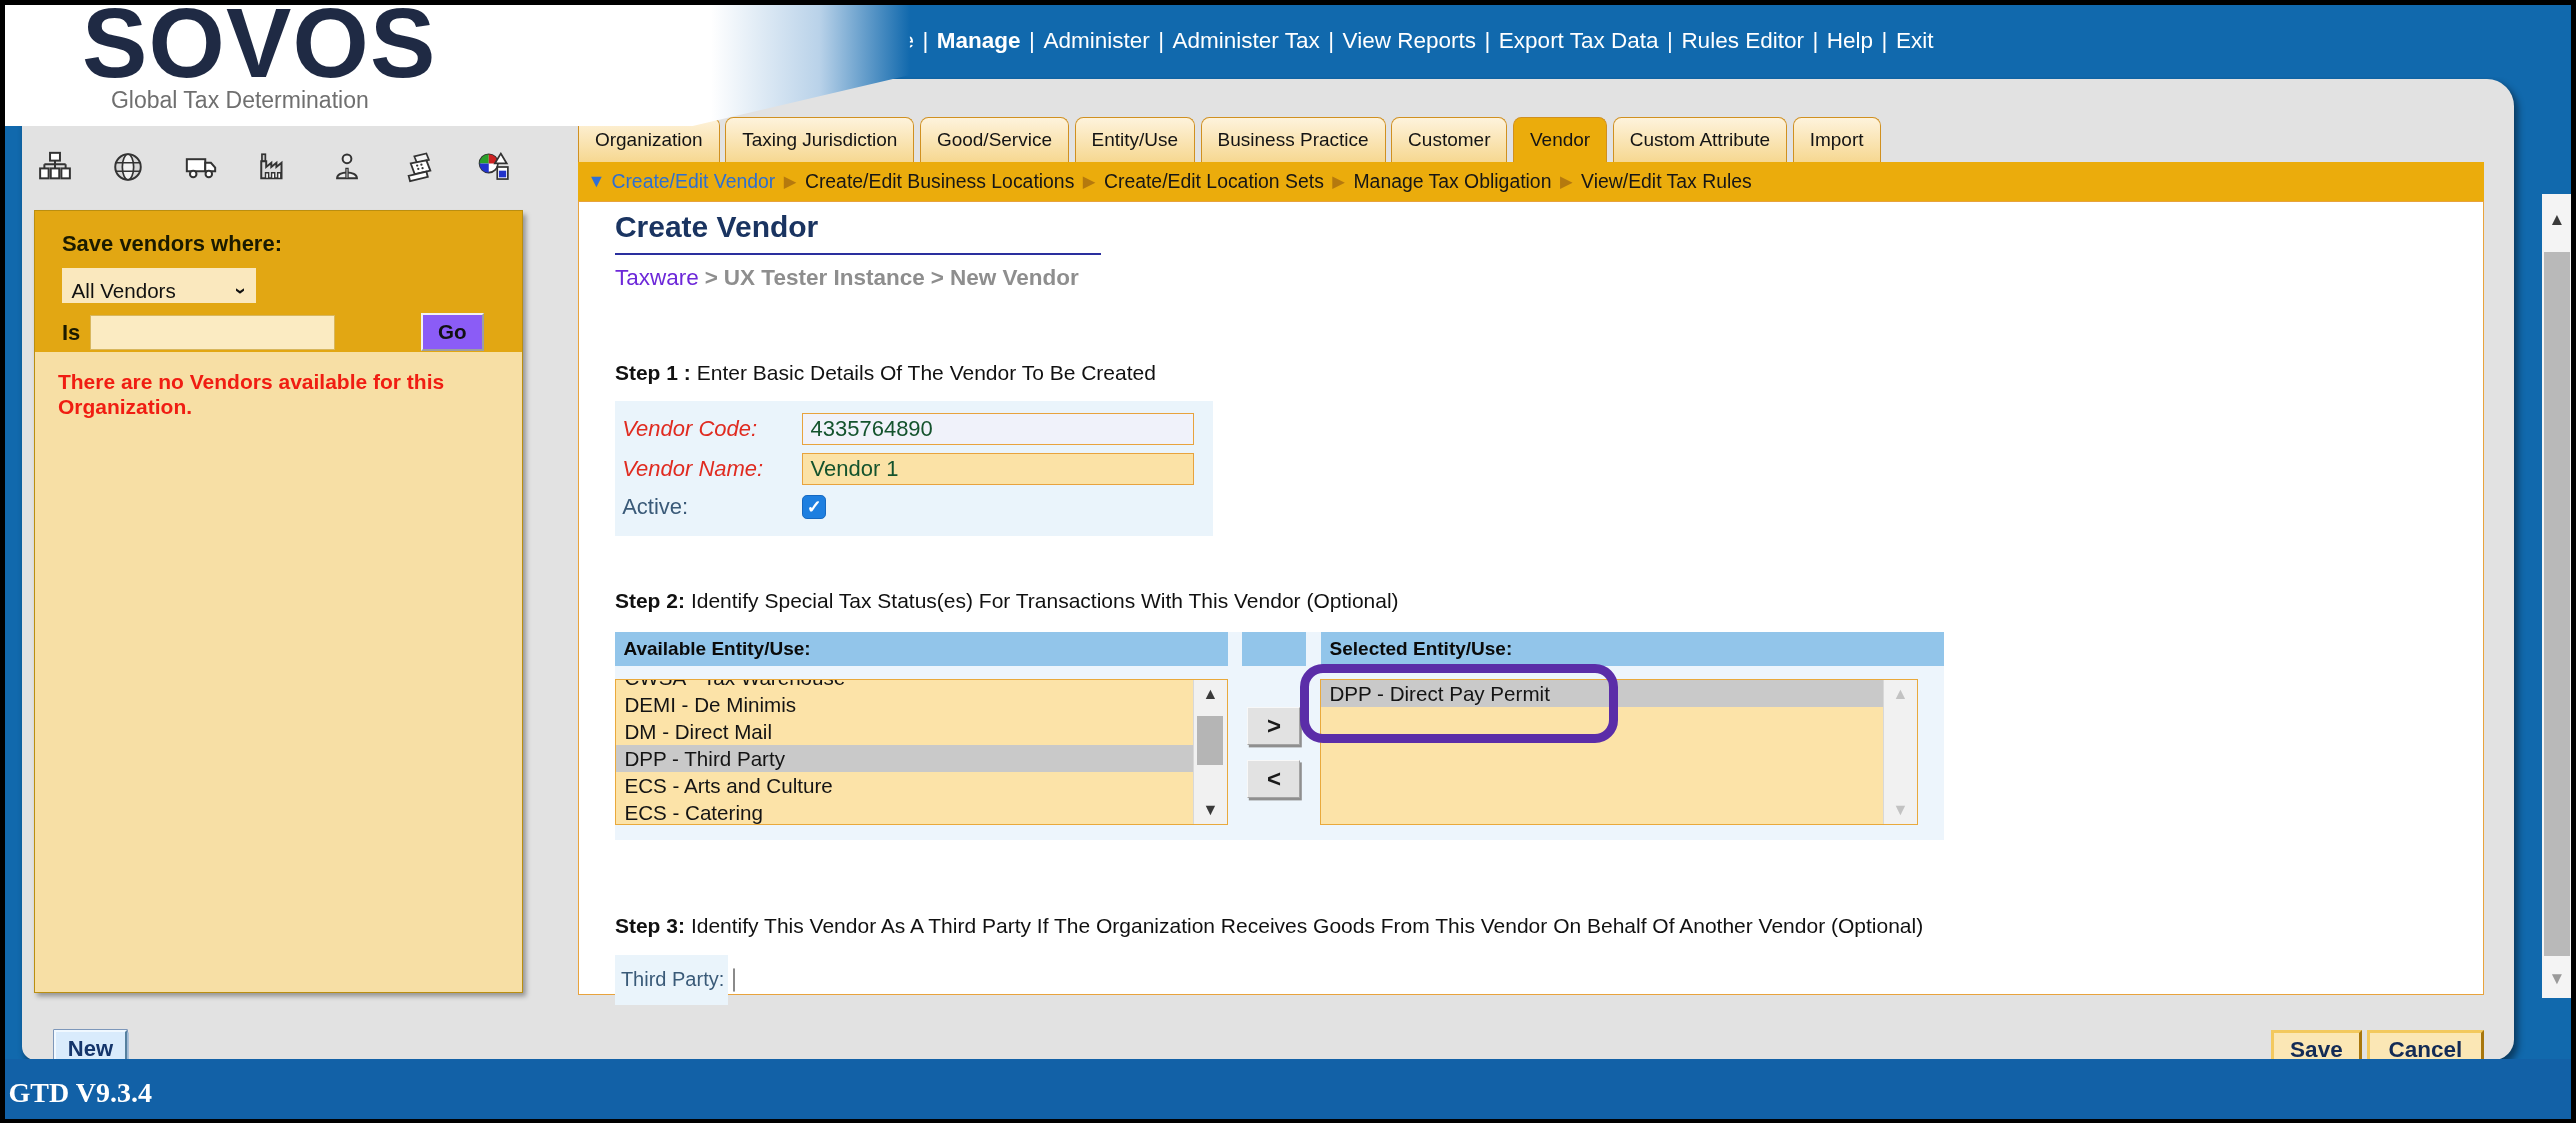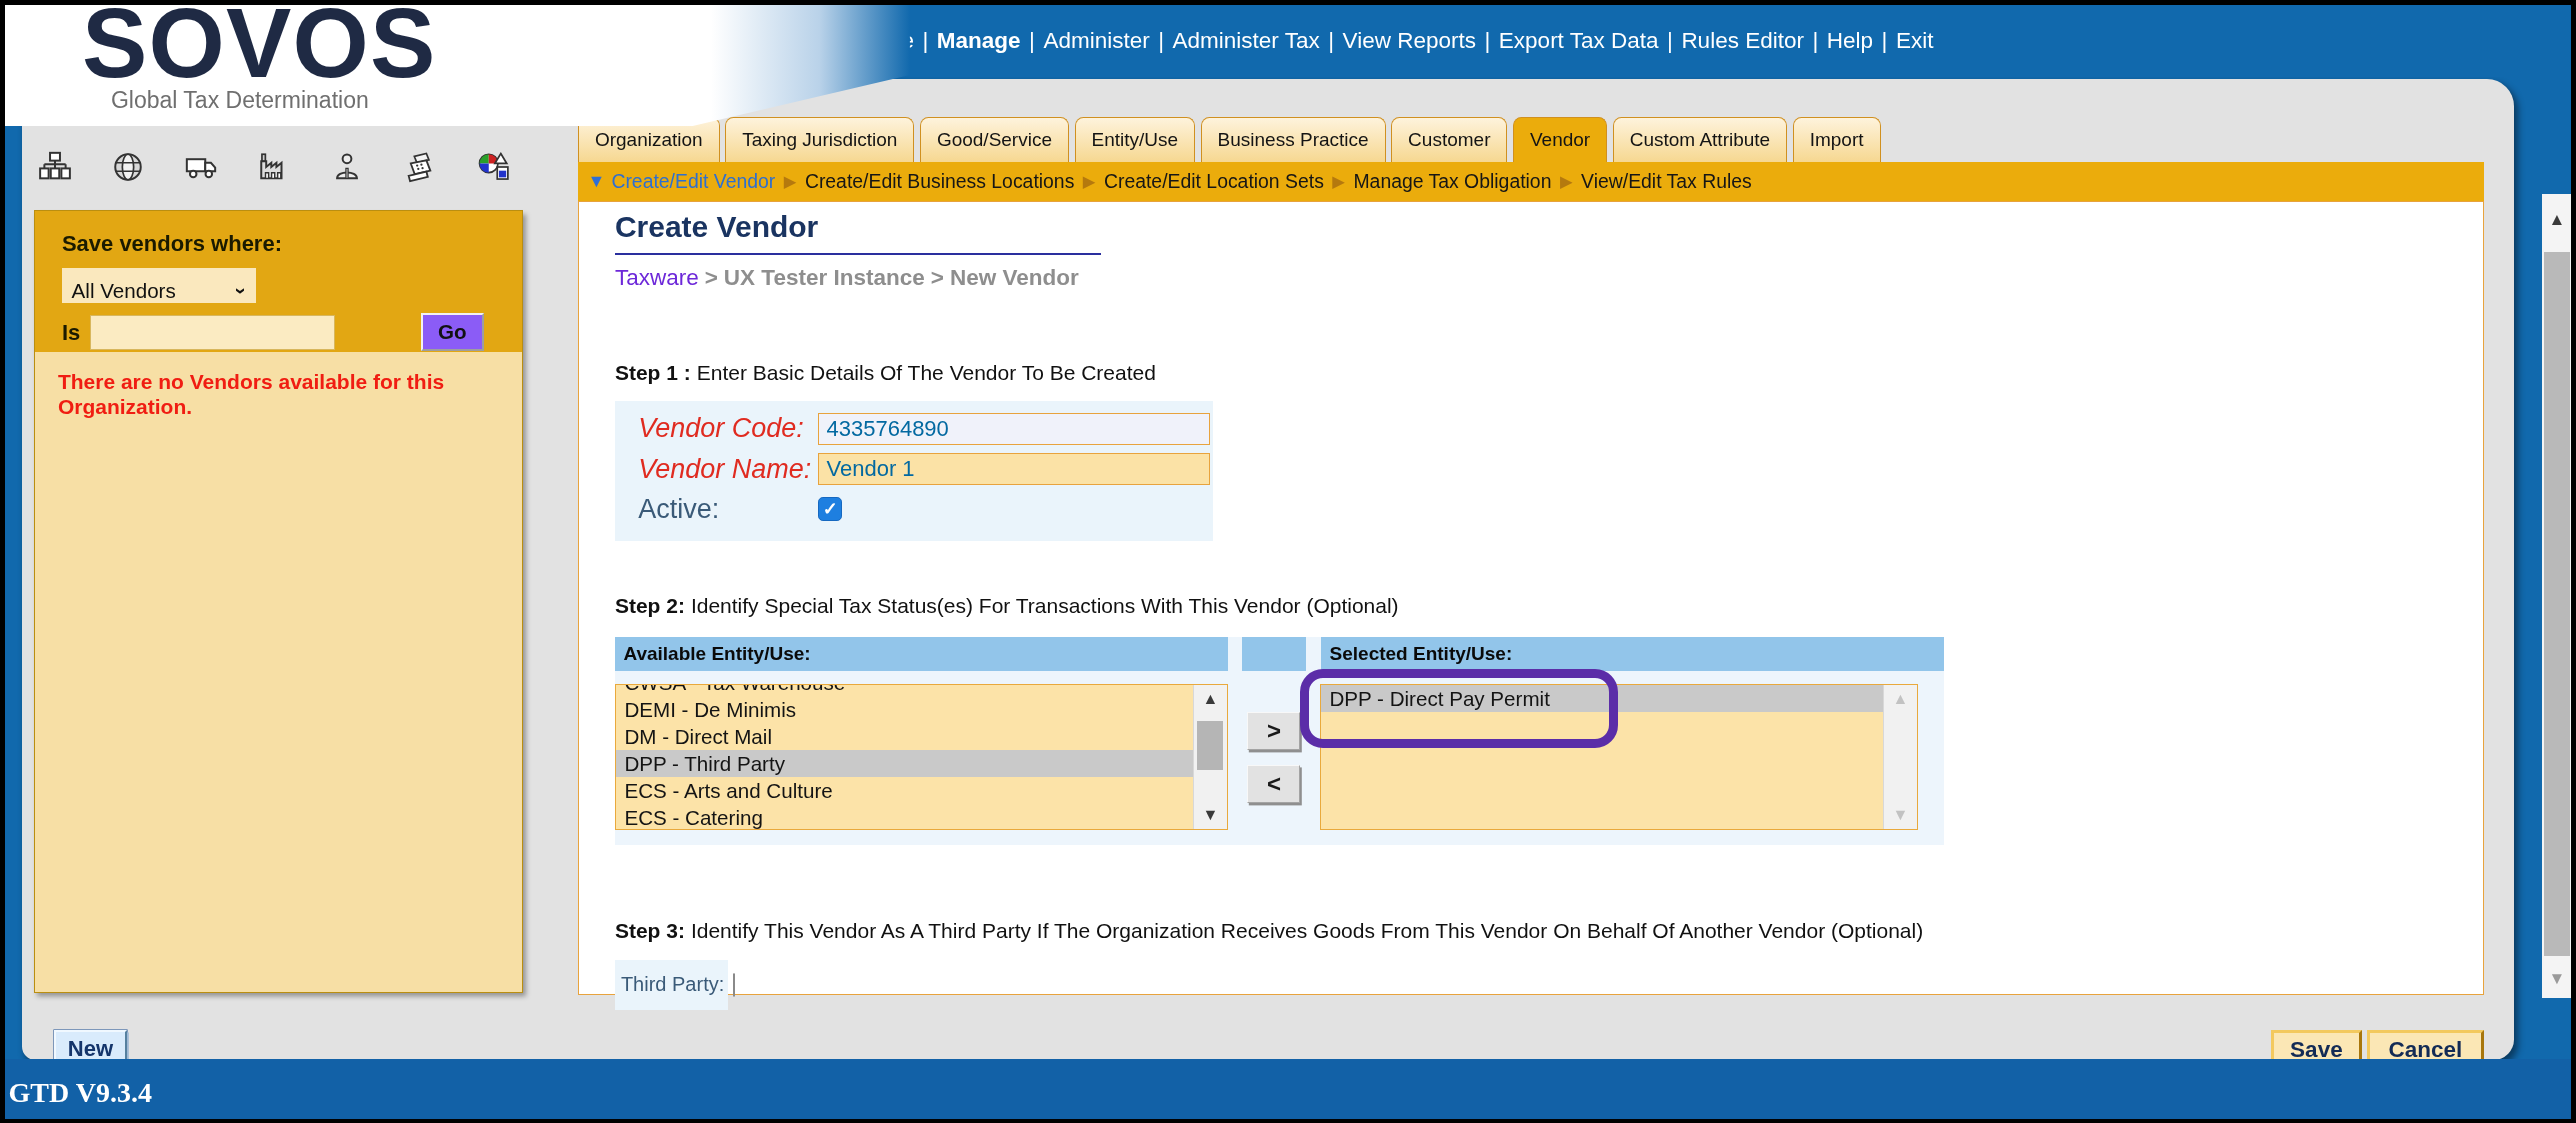--- a/index.html
+++ b/index.html
@@ -62,23 +62,23 @@
   .context{margin-top:9.7px;font-size:22.5px;color:#9A9A9A;white-space:nowrap;}
   .context .seg0{font-weight:400;color:#6d28d9;}
   .context .segb{font-weight:700;color:#8E8E8E;}
   .context .csep{font-weight:700;color:#8E8E8E;margin:0 6px;}
   .step-head{font-size:21px;color:#111;white-space:nowrap;}
   .step-head b{font-weight:700;margin-right:6px;}
   #step1-head{margin-top:70px;}
   .step1-box{margin-top:16px;width:598px;background:var(--light-blue);padding:12px 0 16px 7.3px;box-sizing:border-box;}
   .f-row{display:flex;align-items:center;margin-top:8.5px;}
   .f-row:first-child{margin-top:0;}
-  .f-label{width:180px;font-size:27px;font-style:italic;color:var(--label-red);margin-left:16px;}
+  .f-label{width:180px;font-size:22px;font-style:italic;color:var(--label-red);}
   .f-label.plain{font-style:normal;color:#3A5A78;}
-  .f-input{width:375px;height:30px;border:1.2px solid var(--orange-border);font-size:22px;padding:0 7.3px;color:#0369a1;}
+  .f-input{width:375px;height:30px;border:1.2px solid var(--orange-border);font-size:22px;padding:0 7.3px;color:#14532d;}
   .f-input.code{background:#F0F2FA;}
   .f-input.name{background:#FBE2A6;}
   .checkbox{width:24px;height:24px;box-sizing:border-box;cursor:pointer;}
   .checkbox.on{background:#1E7FE0;border:1.2px solid #1668C0;border-radius:4.9px;color:#fff;font-size:18px;font-weight:700;
     display:flex;align-items:center;justify-content:center;}
   .checkbox.off{background:#fff;border:1.2px solid #8A8A8A;border-radius:2.4px;}
 
   #step2-head{margin-top:53px;}
   .step2-wrap{position:relative;margin-top:19.4px;width:1329px;background:#EDF5FC;padding-bottom:14.6px;}
   .dual-header{display:flex;}

